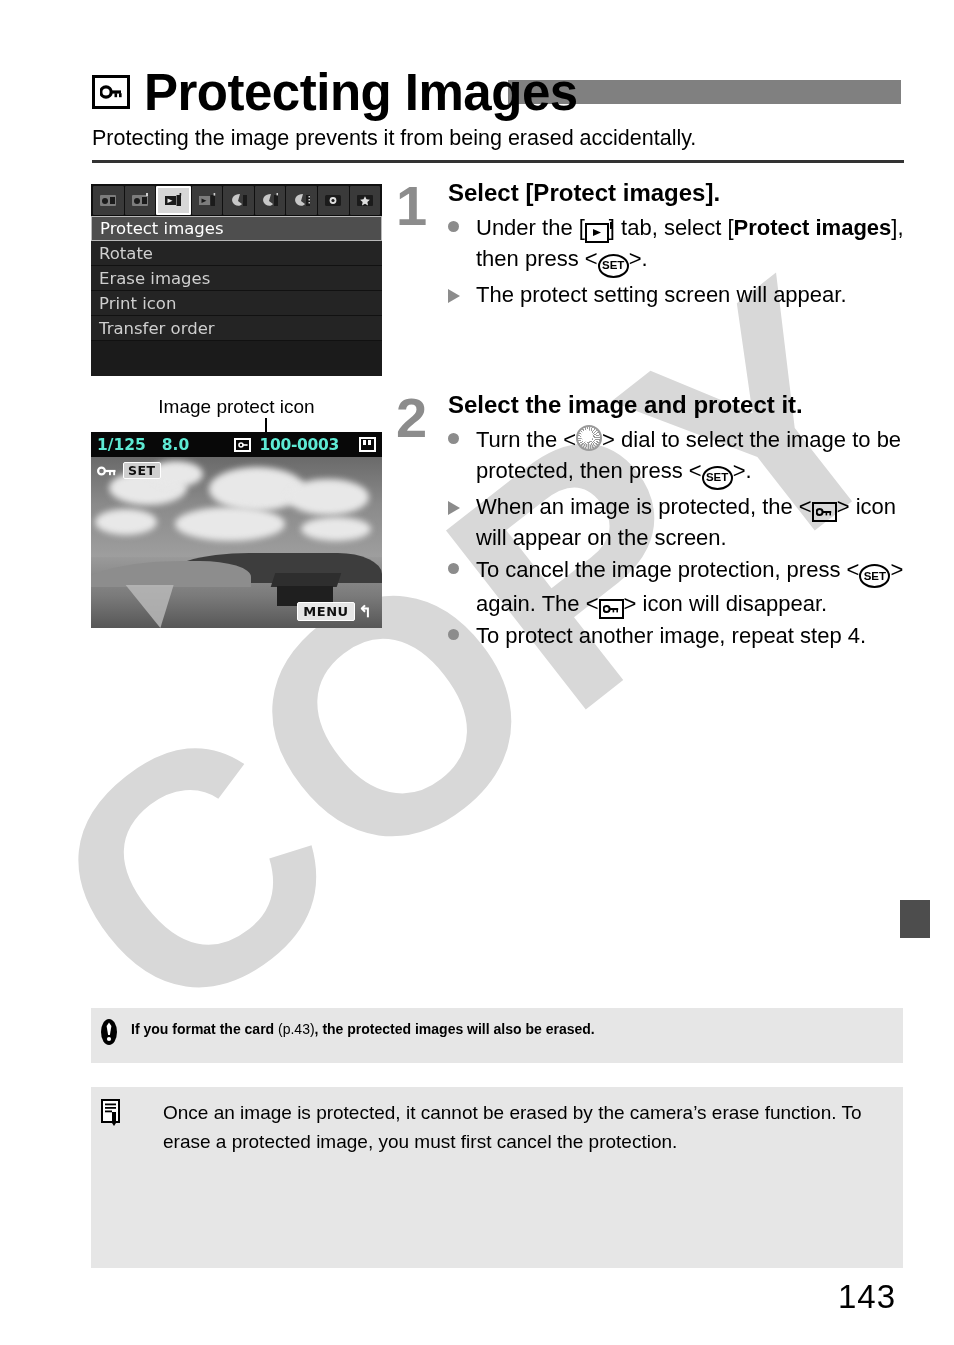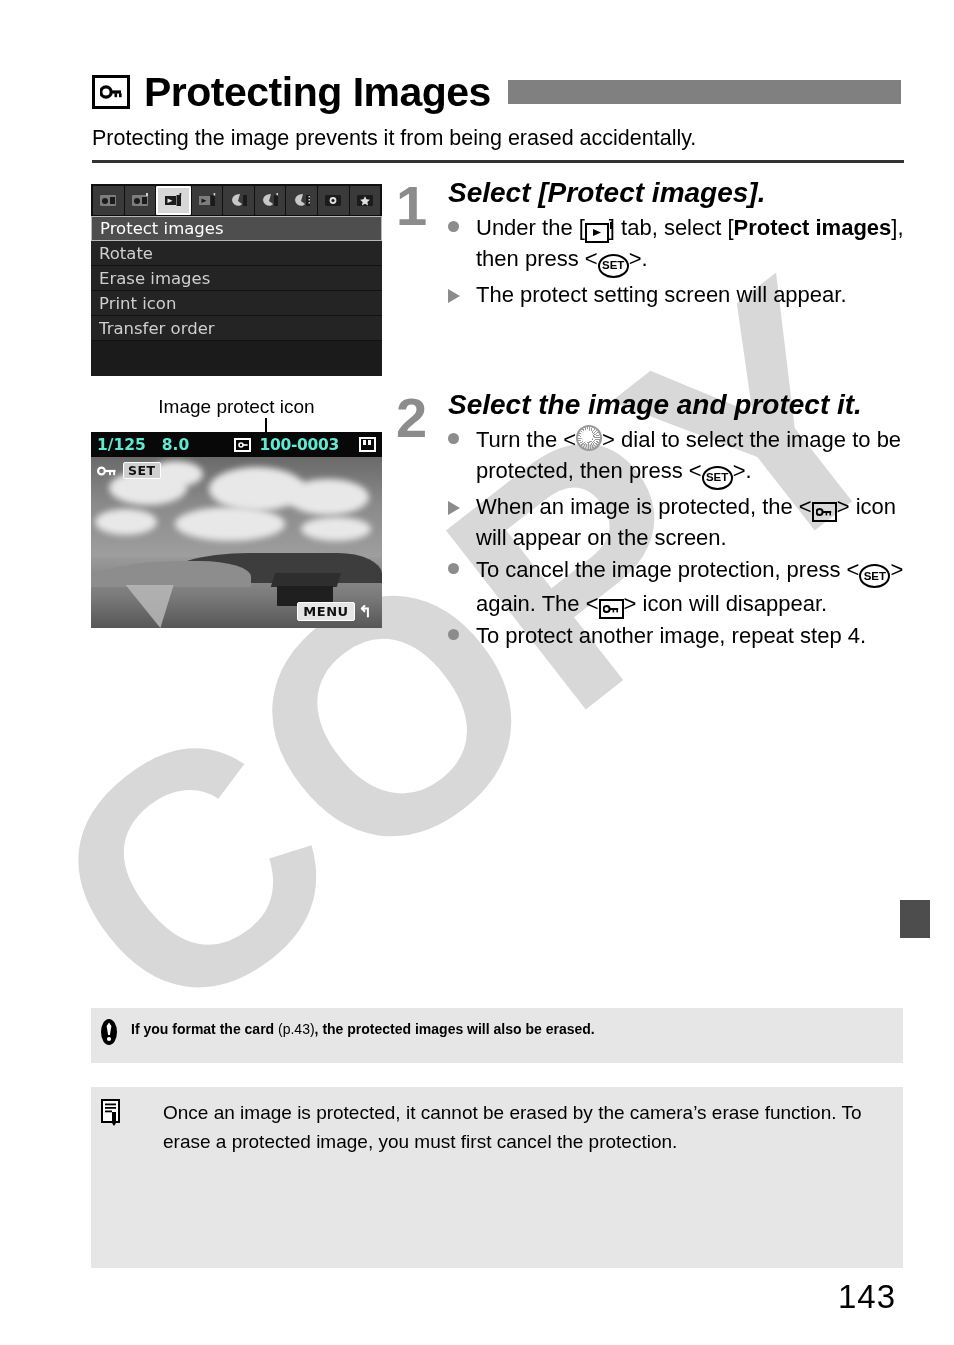--- a/index.html
+++ b/index.html
@@ -44,21 +44,21 @@
   .key-box {
     width: 38px; height: 34px;
     border: 3px solid #000;
     display: inline-flex; align-items: center; justify-content: center;
     box-sizing: border-box;
     margin-right: 14px;
     flex: none;
   }
   .key-box svg { display: block; }
   #page-title {
-    font-size: 41px;
+    font-size: 51px;
     font-weight: bold;
     letter-spacing: -0.5px;
     white-space: nowrap;
   }
   #title-bar {
     position: absolute; left: 508px; top: 80px;
     width: 393px; height: 24px;
     background: #808080;
   }
 
@@ -282,25 +282,24 @@
     position: absolute;
     font-size: 56px;
     font-weight: bold;
     color: #8c8c8c;
     line-height: 1;
     width: 46px;
     text-align: left;
   }
   .step-body { margin-left: 52px; }
   .step-title {
-    font-size: 28px;
+    font-size: 24px;
     font-weight: bold;
     line-height: 30px;
     margin-bottom: 4px;
-    font-style: italic;
   }
   .bullets { }
   .bullet {
     display: flex;
     font-size: 22px;
     line-height: 31px;
     margin-bottom: 1px;
   }
   .bullet .mark {
     flex: none;

